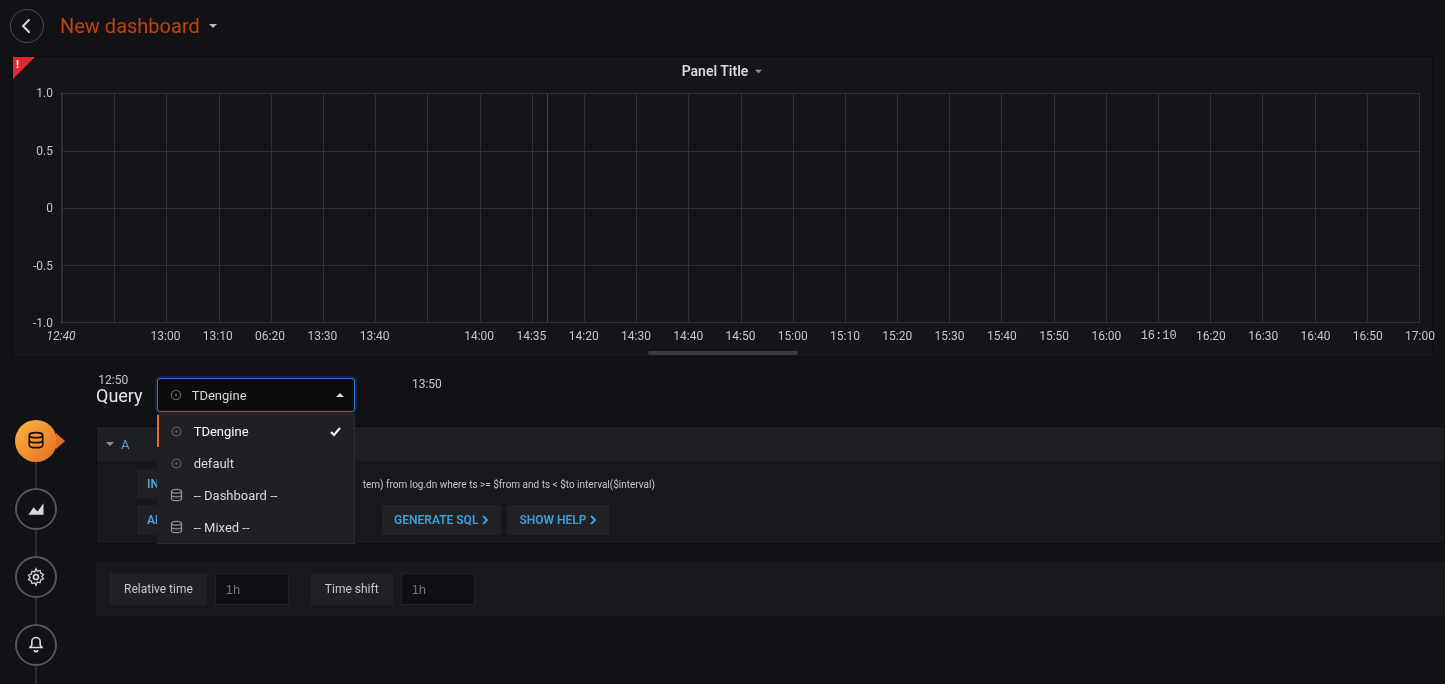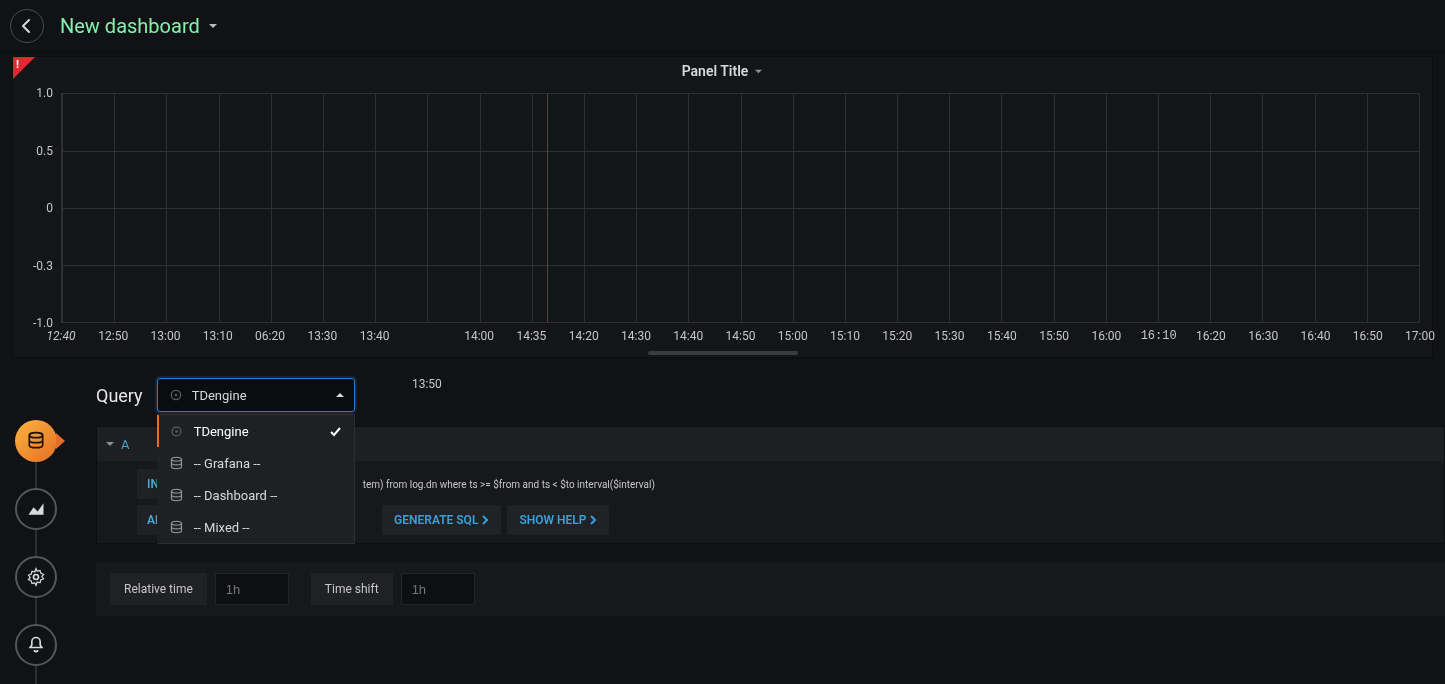--- a/index.html
+++ b/index.html
@@ -21,21 +21,21 @@
   *{box-sizing:border-box;}
   html,body{margin:0;padding:0;background:var(--bg);color:var(--text);
     font-family:-apple-system,BlinkMacSystemFont,"Segoe UI",Roboto,Helvetica,Arial,sans-serif;
     font-size:13px;}
   body{width:1445px;height:684px;overflow:hidden;position:relative;}
 
   .topbar{height:52px;display:flex;align-items:center;padding:0 10px;gap:16px;
     border-bottom:1px solid #0c0d0f;}
   .back-btn{width:34px;height:34px;border:1px solid #4a4b4f;border-radius:50%;
     display:flex;align-items:center;justify-content:center;cursor:pointer;}
-  .dash-title{font-size:20px;color:#86efac;display:flex;align-items:center;gap:8px;cursor:pointer;}
+  .dash-title{font-size:20px;color:#c2410c;display:flex;align-items:center;gap:8px;cursor:pointer;}
 
   .panel{margin:4px 12px 0 12px;border:1px solid #0c0d0f;position:relative;background:var(--bg1);}
   .panel-err{position:absolute;top:0;left:0;width:0;height:0;
     border-top:22px solid var(--red);border-right:22px solid transparent;}
   .panel-err .bang{position:absolute;top:-21px;left:3px;color:#fff;font-size:11px;font-weight:700;}
   .panel-title{height:28px;display:flex;align-items:center;justify-content:center;
     font-size:14px;color:#d8d9da;gap:6px;cursor:pointer;font-weight:600;}
 
   .chart{position:relative;height:250px;margin:8px 12px 0 48px;}
   .y-axis{position:absolute;left:-40px;top:0;bottom:20px;width:36px;}
@@ -124,21 +124,21 @@
     <svg width="9" height="9" viewBox="0 0 10 10">
       <path d="M1 3 L5 7 L9 3" fill="#8e8e8e"></path>
     </svg>
   </div>
 
   <div class="chart">
     <div class="y-axis" id="yaxis">
         <div class="y-tick" style="top: 0%;">1.0</div>
         <div class="y-tick" style="top: 25%;">0.5</div>
         <div class="y-tick" style="top: 50%;">0</div>
-        <div class="y-tick" style="top: 75%;">-0.3</div>
+        <div class="y-tick" style="top: 75%;">-0.5</div>
         <div class="y-tick" style="top: 100%;">-1.0</div>
       </div>
     <div class="plot" id="plot">
         <div class="gridline-h" style="top: 25%;"></div>
         <div class="gridline-h" style="top: 50%;"></div>
         <div class="gridline-h" style="top: 75%;"></div>
         <div class="gridline-v" style="left: 0%;"></div>
         <div class="gridline-v" style="left: 3.84615%;"></div>
         <div class="gridline-v" style="left: 7.69231%;"></div>
         <div class="gridline-v" style="left: 11.5385%;"></div>
@@ -162,21 +162,21 @@
         <div class="gridline-v" style="left: 80.7692%;"></div>
         <div class="gridline-v" style="left: 84.6154%;"></div>
         <div class="gridline-v" style="left: 88.4615%;"></div>
         <div class="gridline-v" style="left: 92.3077%;"></div>
         <div class="gridline-v" style="left: 96.1538%;"></div>
         <div class="gridline-v" style="left: 100%;"></div>
         <div class="red-cursor" style="left: 35.7692%;"></div>
       </div>
     <div class="x-axis" id="xaxis">
         <div class="x-tick" style="left: 0%; font-style: italic;">12:40</div>
-        <div class="x-tick" style="left: 3.84615%;">12:50</div>
+        <div class="x-tick" style="left: 3.84615%; margin-top: 44px;">12:50</div>
         <div class="x-tick" style="left: 7.69231%;">13:00</div>
         <div class="x-tick" style="left: 11.5385%;">13:10</div>
         <div class="x-tick" style="left: 15.3846%;">06:20</div>
         <div class="x-tick" style="left: 19.2308%;">13:30</div>
         <div class="x-tick" style="left: 23.0769%;">13:40</div>
         <div class="x-tick" style="left: 26.9231%; margin-top: 48px;">13:50</div>
         <div class="x-tick" style="left: 30.7692%;">14:00</div>
         <div class="x-tick" style="left: 34.6154%;">14:35</div>
         <div class="x-tick" style="left: 38.4615%;">14:20</div>
         <div class="x-tick" style="left: 42.3077%;">14:30</div>
@@ -256,26 +256,25 @@
               <span>TDengine</span>
               <span class="check">
                 <svg width="13" height="13" viewBox="0 0 13 13">
                   <path d="M2 7l3 3 6-7" stroke="#fff" stroke-width="2" fill="none"></path>
                 </svg>
               </span>
             </div>
             <div class="ds-item">
               <span>
                 <svg width="15" height="15" viewBox="0 0 24 24">
-                  <ellipse cx="12" cy="5" rx="8" ry="3" fill="none" stroke="#8e8e8e" stroke-width="2"></ellipse>
-                  <path d="M4 5v12c0 1.7 3.6 3 8 3s8-1.3 8-3V5" fill="none" stroke="#8e8e8e" stroke-width="2"></path>
-                  <path d="M4 11c0 1.7 3.6 3 8 3s8-1.3 8-3" fill="none" stroke="#8e8e8e" stroke-width="2"></path>
-                </svg>
-              </span>
-              <span>-- Grafana --</span>
+                  <circle cx="12" cy="12" r="7" fill="none" stroke="#5c5d61" stroke-width="2"></circle>
+                  <circle cx="12" cy="12" r="2" fill="#5c5d61"></circle>
+                </svg>
+              </span>
+              <span>default</span>
             </div>
             <div class="ds-item">
               <span>
                 <svg width="15" height="15" viewBox="0 0 24 24">
                   <ellipse cx="12" cy="5" rx="8" ry="3" fill="none" stroke="#8e8e8e" stroke-width="2"></ellipse>
                   <path d="M4 5v12c0 1.7 3.6 3 8 3s8-1.3 8-3V5" fill="none" stroke="#8e8e8e" stroke-width="2"></path>
                   <path d="M4 11c0 1.7 3.6 3 8 3s8-1.3 8-3" fill="none" stroke="#8e8e8e" stroke-width="2"></path>
                 </svg>
               </span>
               <span>-- Dashboard --</span>

